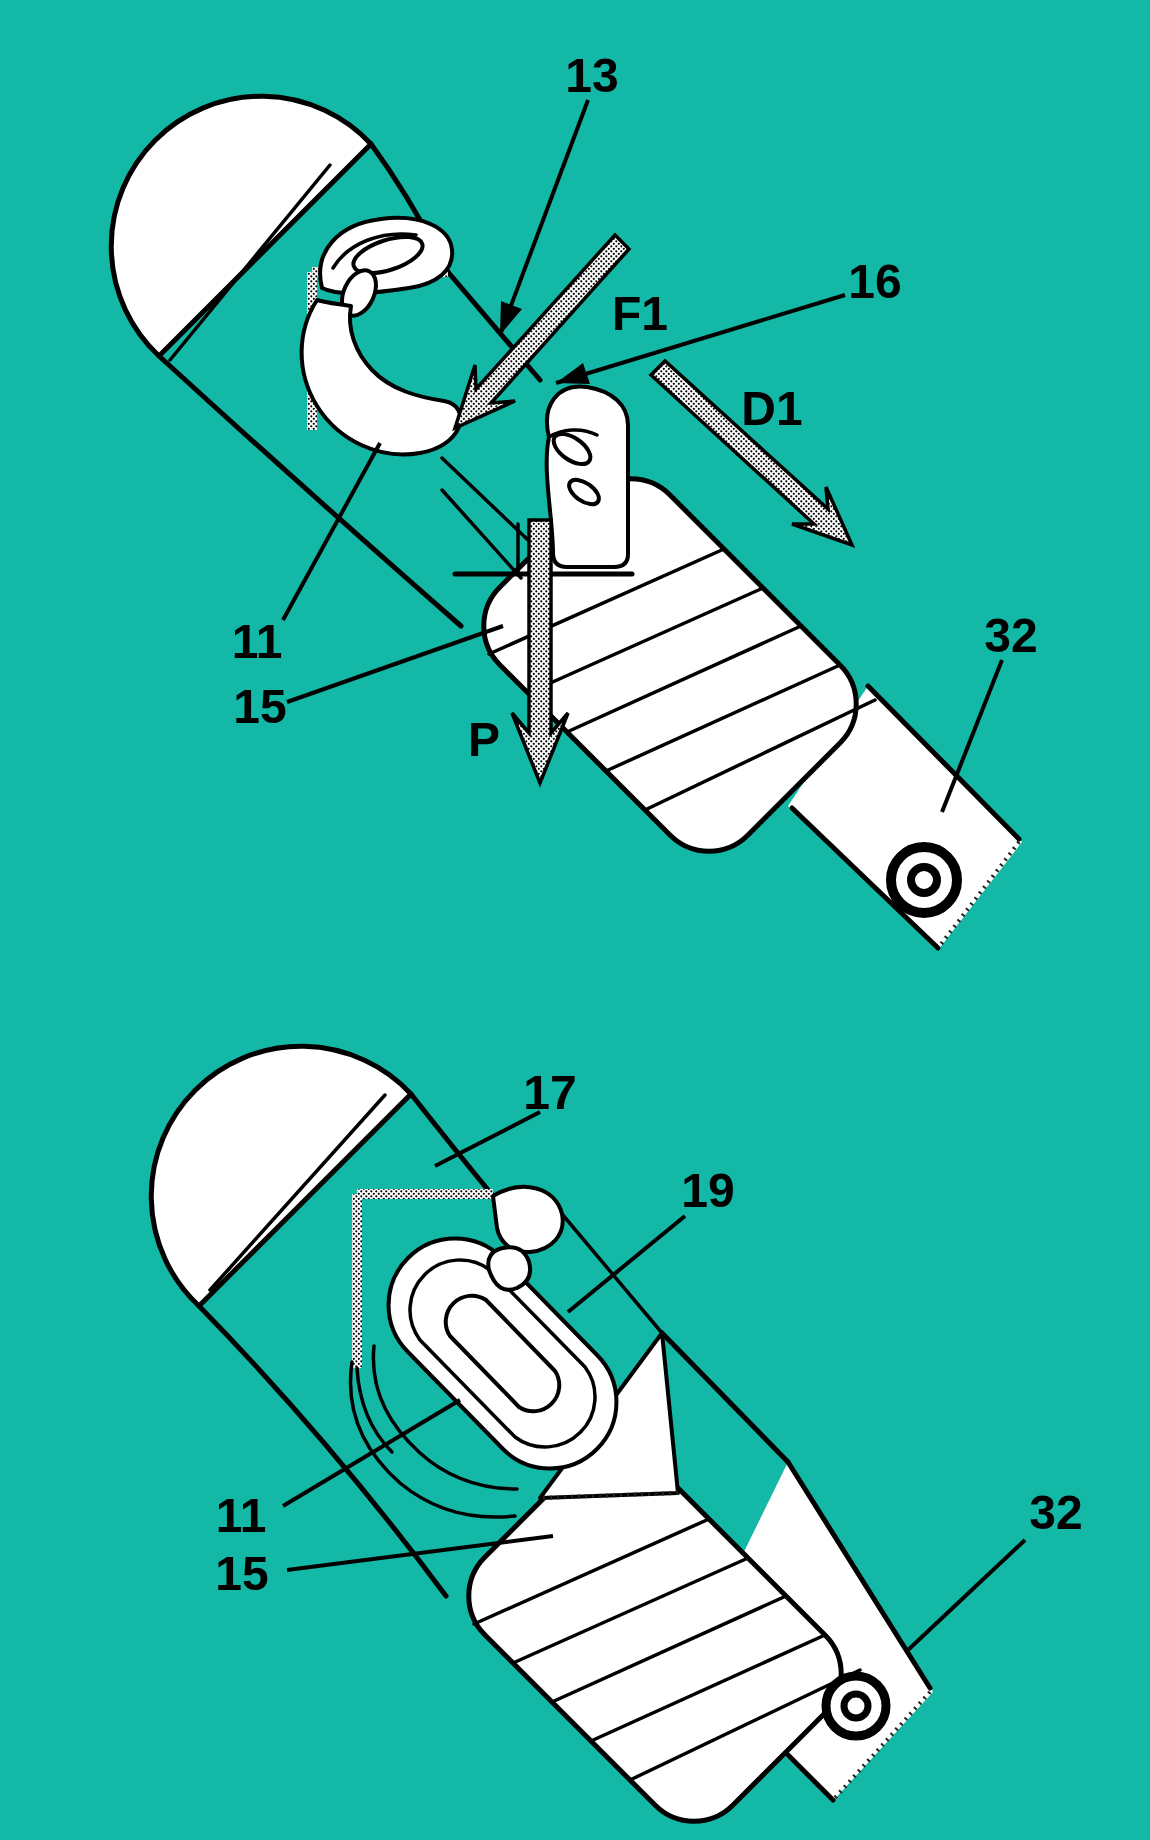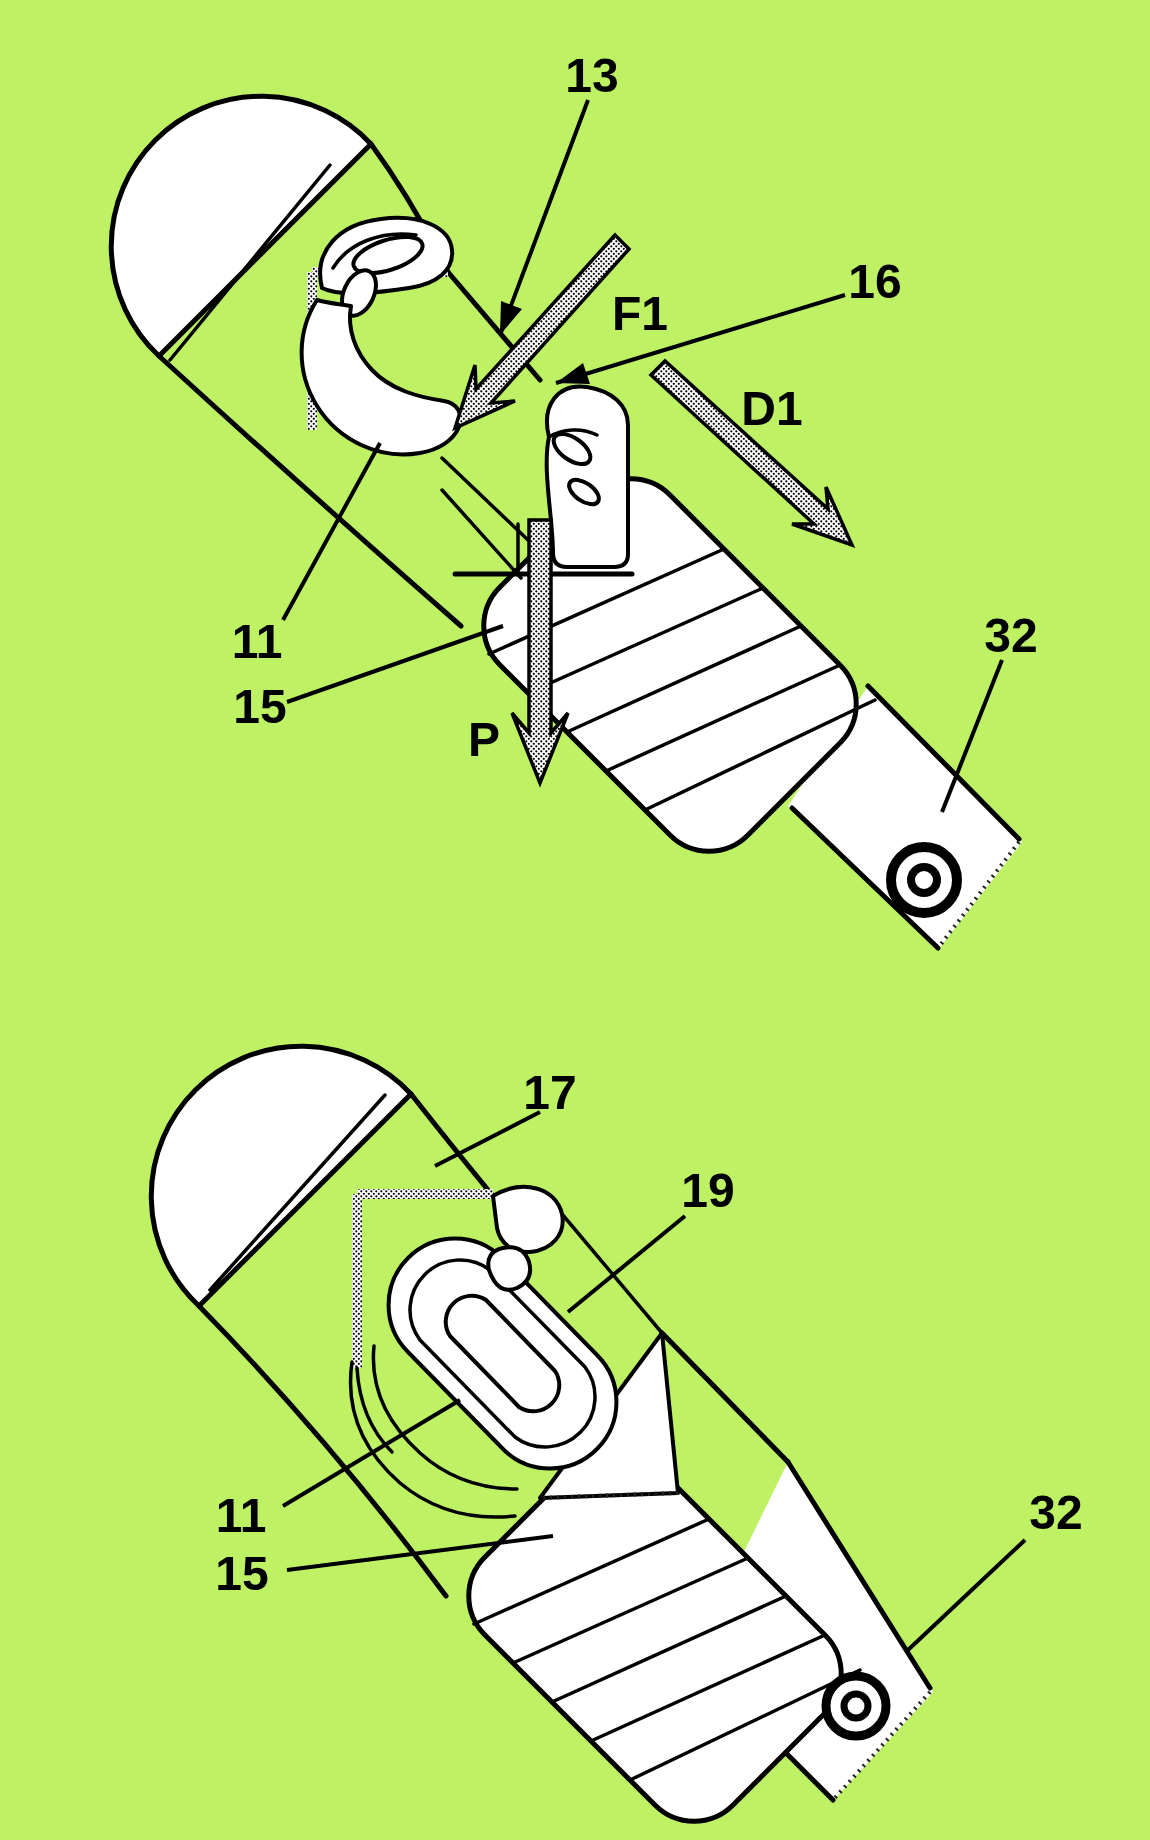--- a/index.html
+++ b/index.html
@@ -1,16 +1,16 @@
 <!DOCTYPE html>
 <html><head>
 <meta charset="utf-8">
 <style>
   html,body{margin:0;padding:0;background:#ffffff;}
-  #page{position:relative;width:1150px;height:1840px;background:#bef264;overflow:hidden;}
+  #page{position:relative;width:1150px;height:1840px;background:#14b8a6;overflow:hidden;}
   svg{display:block;}
   .art{fill:none;stroke:#000;stroke-width:5;stroke-linecap:round;stroke-linejoin:round;}
   .art-thin{fill:none;stroke:#000;stroke-width:3.5;stroke-linecap:round;}
   .fill{fill:#ffffff;stroke:#000;stroke-width:5;stroke-linejoin:round;}
   .fill-thin{fill:#ffffff;stroke:#000;stroke-width:4;stroke-linejoin:round;}
   .notch{fill:none;stroke:url(#halftone);stroke-width:10;stroke-linecap:butt;}
   .stipple-edge{fill:none;stroke:#222;stroke-width:4;stroke-dasharray:2 5;}
   .ref-label{font-family:"Liberation Sans","DejaVu Sans",sans-serif;font-weight:bold;font-size:48px;fill:#000;}
 </style>
 </head>

